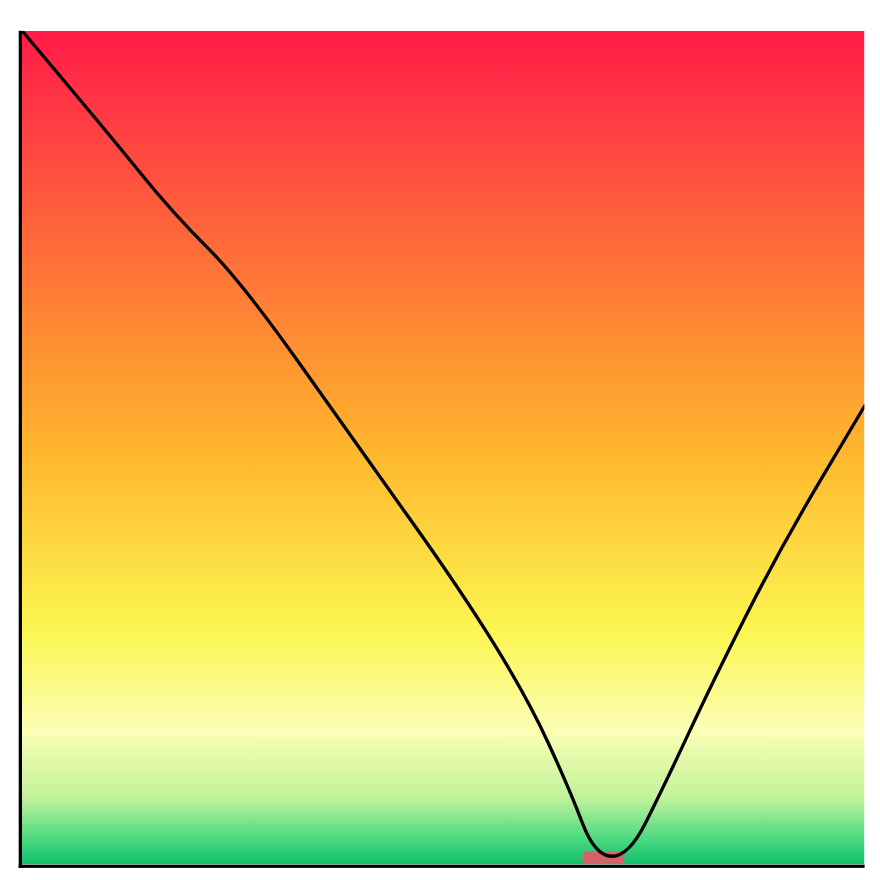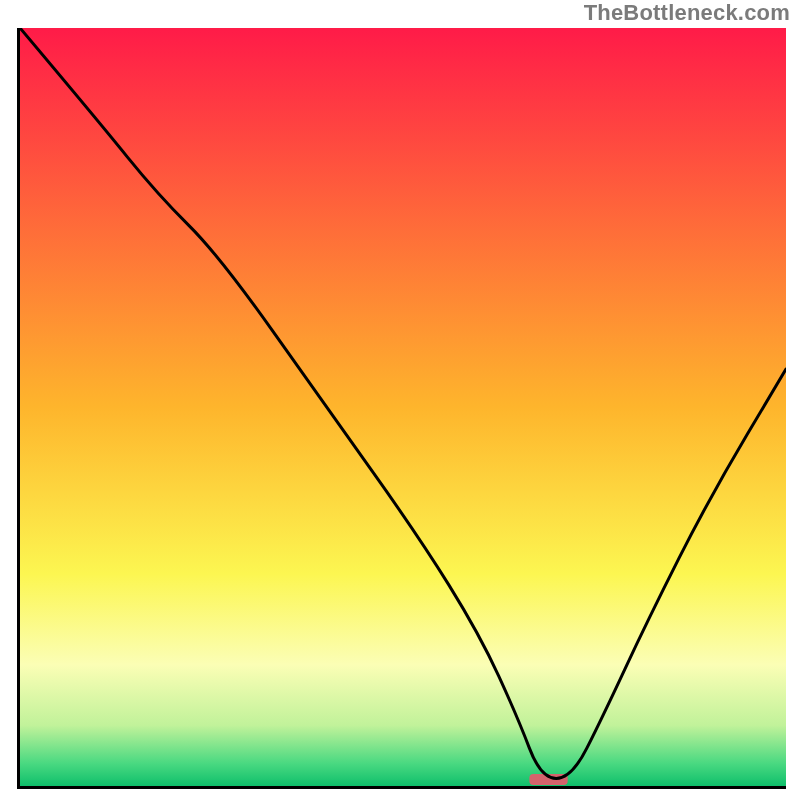--- a/index.html
+++ b/index.html
@@ -36,21 +36,20 @@
     overflow: hidden;
   }
   svg {
     display: block;
   }
 </style>
 </head>
 <body>
 
 <div class="stage">
-  <div class="watermark">TheBottleneck.com</div>
 
   <div class="plot">
     <svg id="chart-svg" width="766" height="758" viewBox="0 0 766 758" preserveAspectRatio="none">
       <defs>
         <linearGradient id="bg-grad" x1="0" y1="0" x2="0" y2="1">
             <stop offset="0%" stop-color="#ff1b48"></stop>
             <stop offset="50%" stop-color="#feb52c"></stop>
             <stop offset="72%" stop-color="#fcf651"></stop>
             <stop offset="84%" stop-color="#fbfeb5"></stop>
             <stop offset="92%" stop-color="#c1f29a"></stop>

